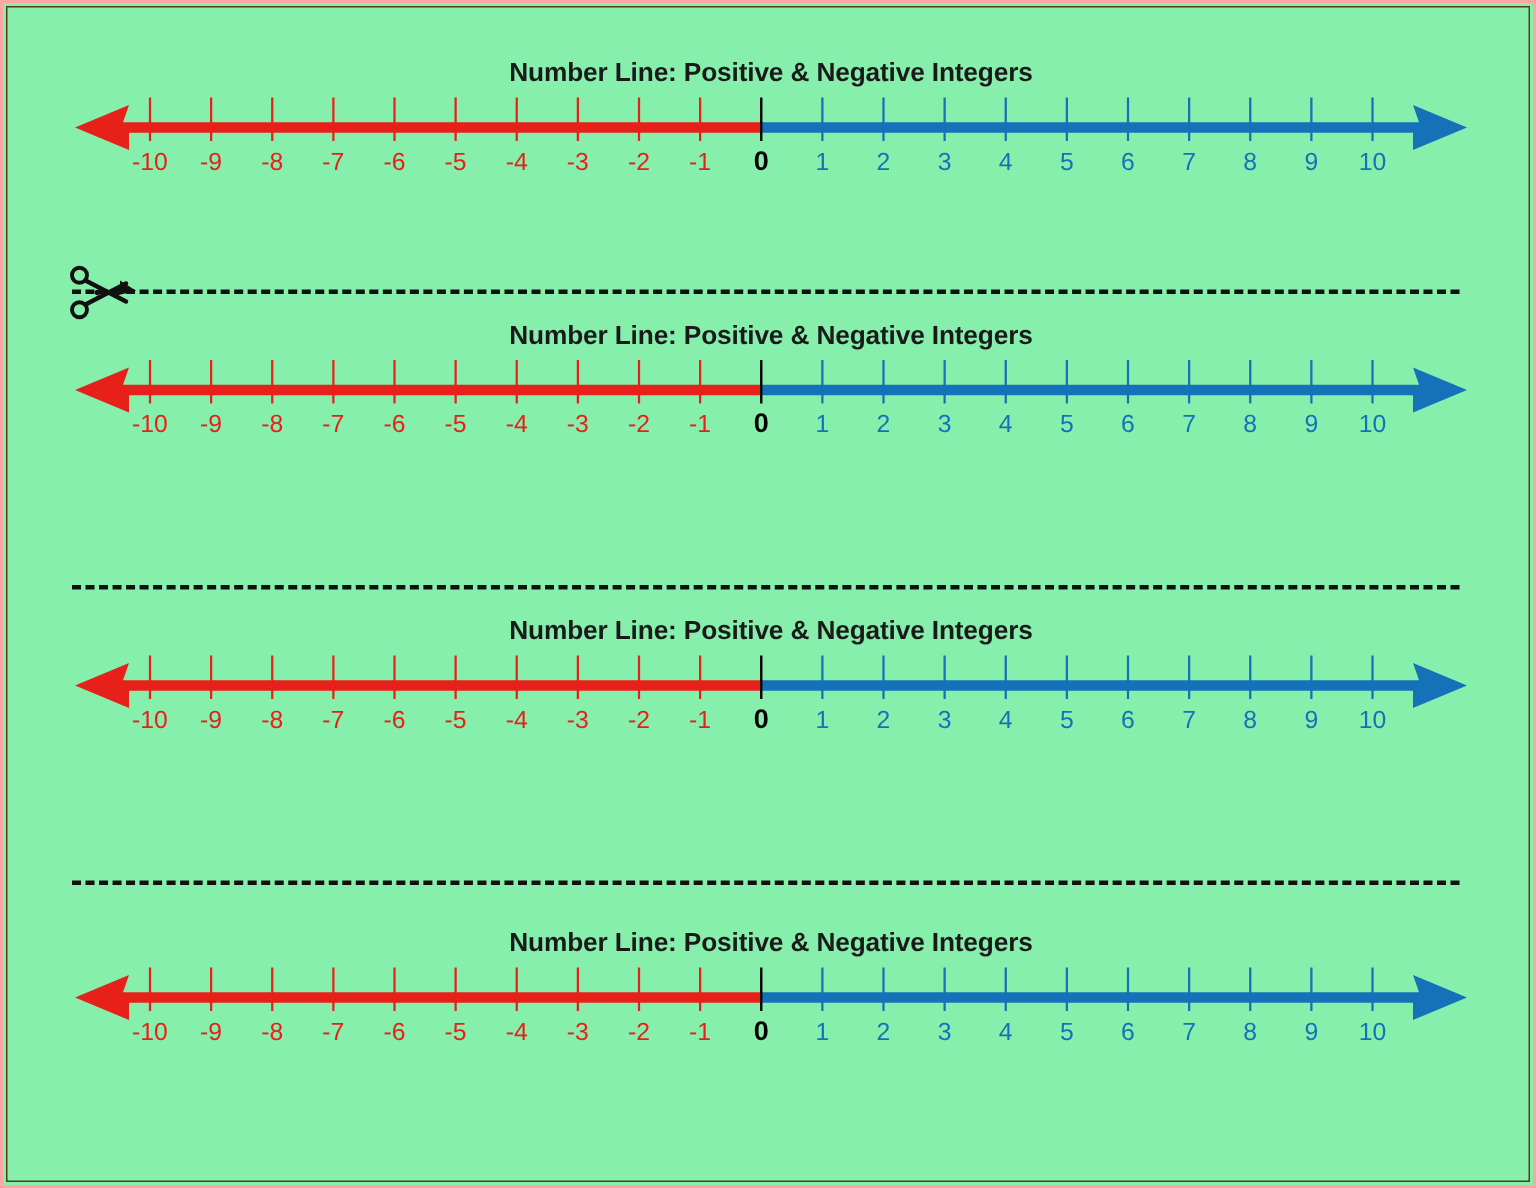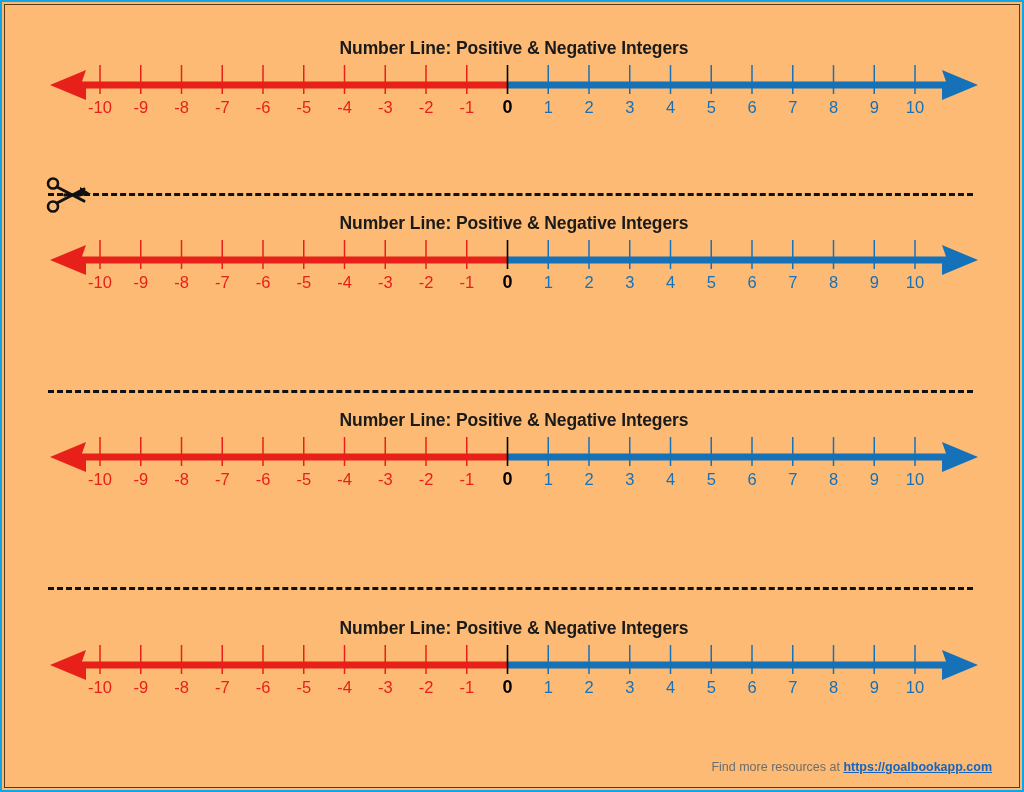--- a/index.html
+++ b/index.html
@@ -13,22 +13,22 @@
     font-family: "Liberation Sans", sans-serif;
     overflow: hidden;
   }
 
   
   #page {
     position: relative;
     width: 1024px;
     height: 792px;
     box-sizing: border-box;
-    background: #fdba74;
-    border: 2px solid #0ea5e9;
+    background: #86efac;
+    border: 2px solid #fca5a5;
     overflow: hidden;
   }
   #page-inner-border {
     position: absolute;
     left: 2px; top: 2px;
     width: 1016px; height: 784px;
     box-sizing: border-box;
     border: 1px solid #5b3a14;
     pointer-events: none;
   }
@@ -337,16 +337,13 @@
           <text x="831.5" y="54" text-anchor="middle" font-family="Liberation Sans, sans-serif" font-size="16.5" font-weight="normal" fill="#1571b8">8</text>
           <line x1="872.25" y1="6" x2="872.25" y2="35" stroke="#1571b8" stroke-width="1.5"></line>
           <text x="872.25" y="54" text-anchor="middle" font-family="Liberation Sans, sans-serif" font-size="16.5" font-weight="normal" fill="#1571b8">9</text>
           <line x1="913" y1="6" x2="913" y2="35" stroke="#1571b8" stroke-width="1.5"></line>
           <text x="913" y="54" text-anchor="middle" font-family="Liberation Sans, sans-serif" font-size="16.5" font-weight="normal" fill="#1571b8">10</text>
         </svg>
       </div>
   </div>
 
 
-  <div id="footer-note">
-    <span>Find more resources at </span><span class="lnk">https://goalbookapp.com</span>
-  </div>
 </div>
 
 </body></html>

